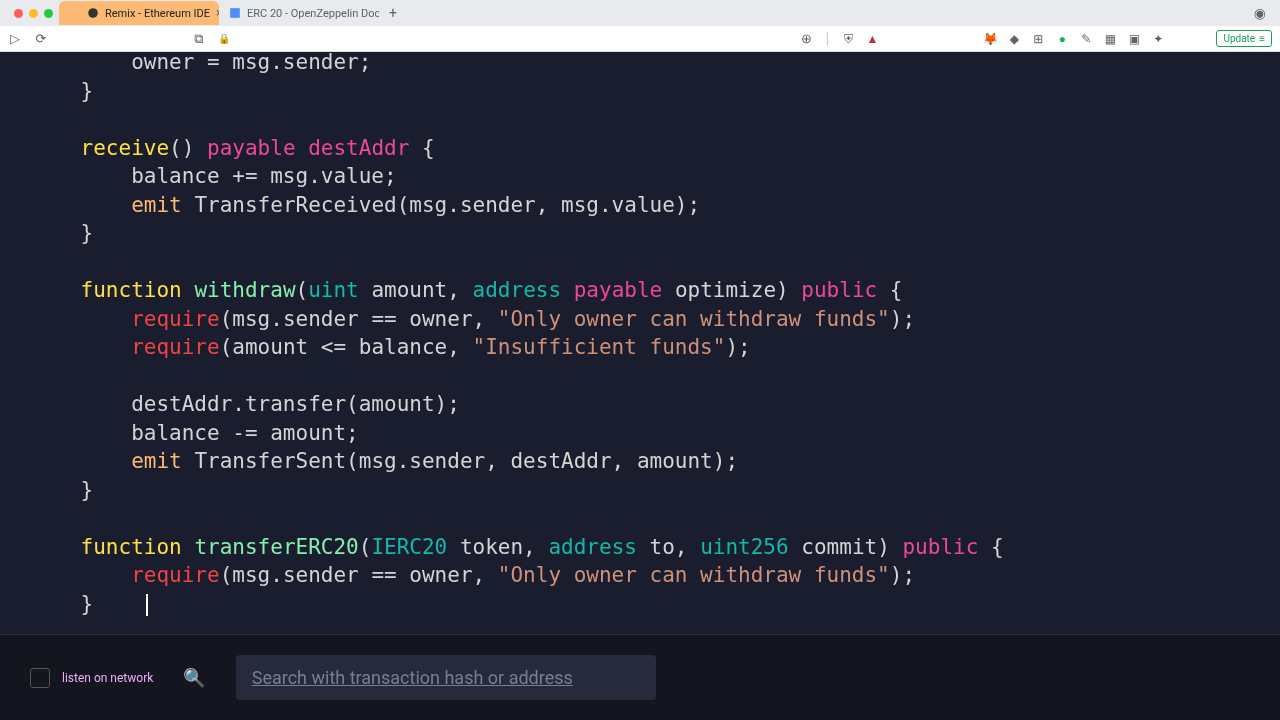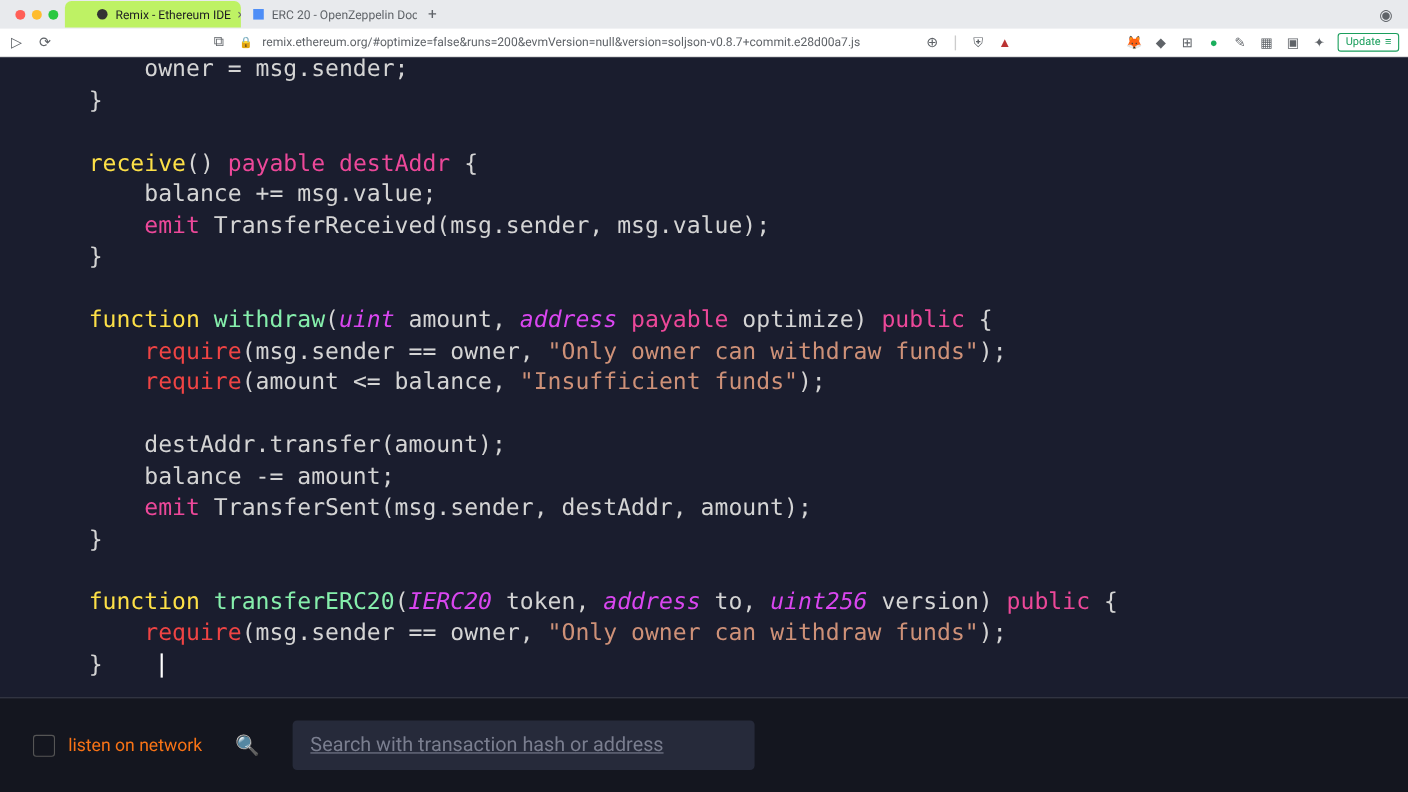--- a/index.html
+++ b/index.html
@@ -37,21 +37,21 @@
     padding: 0 10px;
     font-size: 11px;
     color: #5f6368;
     gap: 6px;
     border-radius: 6px 6px 0 0;
     max-width: 160px;
     overflow: hidden;
     white-space: nowrap;
   }
   .tab.active {
-    background: #bef264;
+    background: #fdba74;
     color: #202124;
     padding-left: 28px;
   }
   .tab .favicon { width: 12px; height: 12px; flex-shrink: 0; }
   .tab .close { font-size: 12px; color: #5f6368; margin-left: auto; }
   .new-tab { color: #5f6368; font-size: 14px; padding: 0 10px; }
   .right-chrome { margin-left: auto; color: #5f6368; font-size: 14px; padding-right: 6px;}
   .addr-bar {
     height: 26px;
     background: #fff;
@@ -82,43 +82,44 @@
   }
   .update-btn {
     border: 1px solid #1a9e5c;
     color: #1a9e5c;
     font-size: 10px;
     padding: 2px 6px;
     border-radius: 3px;
     display: flex;
     gap: 4px;
     align-items: center;
+    margin-left: 41px;
   }
 
   .editor-area {
     background: #1a1d2e;
     height: 582px;
     overflow: hidden;
     position: relative;
   }
   .code {
     font-family: "SF Mono", Monaco, Menlo, Consolas, monospace;
     font-size: 21px;
     line-height: 28.5px;
     color: #d4d4d4;
     padding-left: 30px;
     white-space: pre;
     position: relative;
     top: -4px;
   }
   .kw-blue { color: #fde047; }       
-  .kw-teal { color: #d946ef; font-style: italic; }       
+  .kw-teal { color: #14b8a6; }       
   .kw-yellow { color: #ec4899; }     
   .fn-name { color: #86efac; }     
-  .kw-pink { color: #ec4899; }       
+  .kw-pink { color: #fdba74; }       
   .builtin { color: #ef4444; }       
   .str { color: #ce9178; }           
   .id { color: #d4d4d4; }
   .cursor-line {
     display: inline-block;
     width: 2px;
     height: 22px;
     background: #ffffff;
     vertical-align: text-bottom;
     margin-left: 2px;
@@ -130,22 +131,22 @@
     display: flex;
     align-items: center;
     padding: 0 30px;
     gap: 30px;
     border-top: 1px solid #2a2d3a;
   }
   .listen-group {
     display: flex;
     align-items: center;
     gap: 12px;
-    color: #f97316;
-    font-size: 16px;
+    color: #f0abfc;
+    font-size: 12px;
   }
   .listen-checkbox {
     width: 20px;
     height: 20px;
     border: 1px solid #555;
     border-radius: 3px;
     background: transparent;
   }
   .search-icon {
     color: #9a9eaf;
@@ -188,21 +189,20 @@
     <div class="right-chrome">◉</div>
   </div>
 
   <div class="addr-bar">
     <span class="nav-icon">▷</span>
     <span class="nav-icon">⟳</span>
     <div style="flex:0 0 120px"></div>
     <span class="nav-icon">⧉</span>
     <div class="url-area">
       <span class="lock">🔒</span>
-      <span>remix.ethereum.org/#optimize=false&amp;runs=200&amp;evmVersion=null&amp;version=soljson-v0.8.7+commit.e28d00a7.js</span>
     </div>
     <span class="nav-icon">⊕</span>
     <span style="color:#ccc">|</span>
     <div class="ext-icons">
       <span class="ext-icon">⛨</span>
       <span class="ext-icon" style="color:#b33">▲</span>
     </div>
     <div style="flex:0 0 80px"></div>
     <div class="ext-icons">
       <span class="ext-icon" style="color:#e2761b">🦊</span>
@@ -232,21 +232,21 @@
 <span></span>
     <span class="kw-blue">function</span><span class="fn-name"> withdraw</span><span>(</span><span class="kw-teal">uint</span><span> amount, </span><span class="kw-teal">address</span><span class="kw-yellow"> payable</span><span> optimize) </span><span class="kw-yellow">public</span><span> {</span>
         <span class="builtin">require</span><span>(msg.sender == owner, </span><span class="str">"Only owner can withdraw funds"</span><span>);</span>
         <span class="builtin">require</span><span>(amount &lt;= balance, </span><span class="str">"Insufficient funds"</span><span>);</span>
 <span></span>
 <span>        destAddr.transfer(amount);</span>
 <span>        balance -= amount;</span>
         <span class="kw-pink">emit</span><span> TransferSent(msg.sender, destAddr, amount);</span>
 <span>    }</span>
 <span></span>
-    <span class="kw-blue">function</span><span class="fn-name"> transferERC20</span><span>(</span><span class="kw-teal">IERC20</span><span> token, </span><span class="kw-teal">address</span><span> to, </span><span class="kw-teal">uint256</span><span> version) </span><span class="kw-yellow">public</span><span> {</span>
+    <span class="kw-blue">function</span><span class="fn-name"> transferERC20</span><span>(</span><span class="kw-teal">IERC20</span><span> token, </span><span class="kw-teal">address</span><span> to, </span><span class="kw-teal">uint256</span><span> commit) </span><span class="kw-yellow">public</span><span> {</span>
         <span class="builtin">require</span><span>(msg.sender == owner, </span><span class="str">"Only owner can withdraw funds"</span><span>);</span>
 <span>    }    </span><span class="cursor-line"></span>
 </div>
 
 </div>
 
 <div class="terminal-area">
   <div class="listen-group">
     <div class="listen-checkbox"></div>
     <span>listen on network</span>

